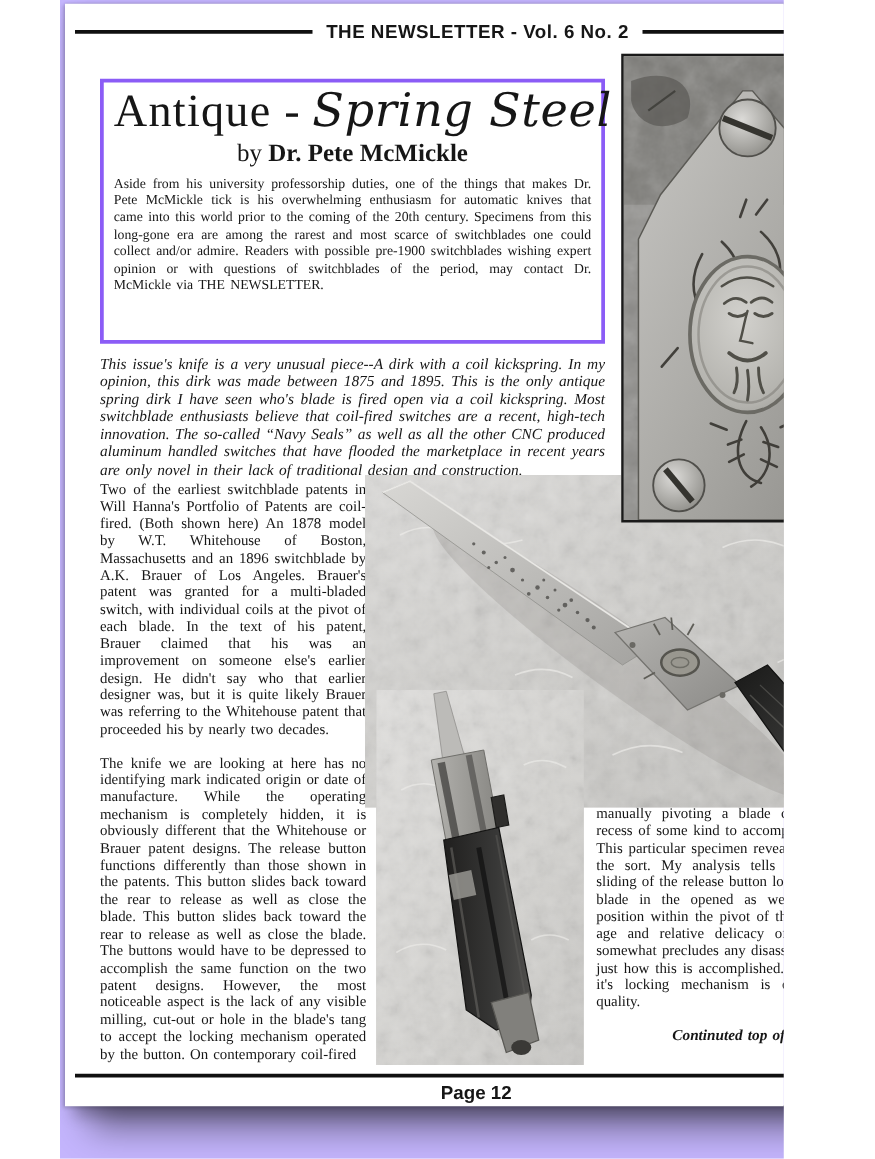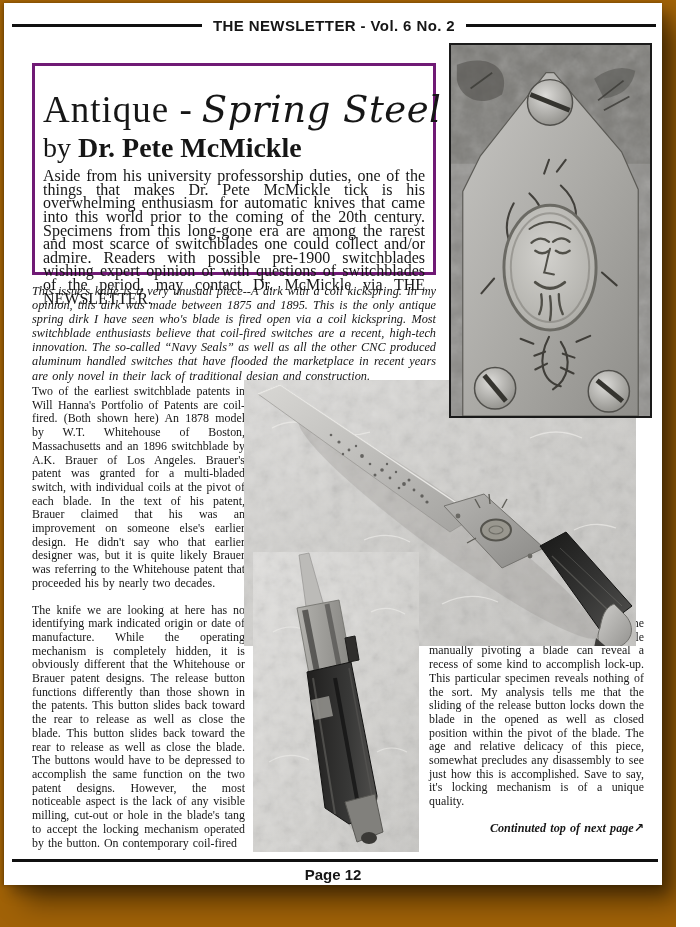--- a/index.html
+++ b/index.html
@@ -1,35 +1,35 @@
 <!DOCTYPE html>
 <html style="--ink: #161616; --photo-bg: #cfcecb;"><head>
 <meta charset="utf-8">
 <style>
   html,body{margin:0;padding:0;background:#ffffff;}
-  .stage{position:relative;width:676px;height:927px;background:#a16207;overflow:hidden;
-         font-family:"Liberation Serif",serif;color:var(--ink,#161616);}
+  .stage{position:relative;width:579px;height:927px;background:#c4b5fd;overflow:hidden;
+         font-family:"Liberation Serif",serif;color:var(--ink,#161616);margin-left:48px;}
   .page{position:absolute;left:4px;top:3px;width:658px;height:882px;background:#ffffff;
         box-shadow:18px 20px 26px -2px rgba(0,0,0,.42), 6px 8px 12px rgba(0,0,0,.28),
                    -2px 1px 3px rgba(0,0,0,.18), 0 -1px 2px rgba(0,0,0,.10);}
   
   .masthead{position:absolute;left:8px;right:6px;top:14px;display:flex;align-items:center;gap:11px;}
   .mast-rule{flex:1;height:3px;background:#101010;}
   .mast-title{font-family:"Liberation Sans",sans-serif;font-weight:bold;font-size:15px;
               letter-spacing:.4px;white-space:nowrap;}
   
   .title-box{position:absolute;left:28px;top:60px;width:404px;height:212px;box-sizing:border-box;
-             border:3px solid #701a75;background:#fff;padding:25px 8px 0 8px;}
+             border:3px solid #8b5cf6;background:#fff;padding:4px 8px 0 8px;}
   .headline{margin:0;text-align:center;white-space:nowrap;font-weight:normal;line-height:1.05;}
   .headline-main{font-family:"Liberation Serif",serif;font-size:37px;letter-spacing:1px;}
   .headline-accent{font-family:"DejaVu Serif",serif;font-style:italic;font-size:37px;
                    letter-spacing:.5px;margin-left:9px;}
-  .byline{text-align:left;font-size:28px;margin-top:3px;line-height:1.05;}
+  .byline{text-align:center;font-size:20px;margin-top:3px;line-height:1.05;}
   .byline-author{font-weight:bold;}
-  .intro{margin:7px 0 0 0;font-size:16px;line-height:13.6px;text-align:justify;word-spacing:1.5px;}
+  .intro{margin:7px 0 0 0;font-size:11px;line-height:13.6px;text-align:justify;word-spacing:1.5px;}
   
   .lead{position:absolute;left:28px;top:281px;width:404px;margin:0;font-size:12.3px;
         line-height:14.1px;text-align:justify;word-spacing:1.3px;font-style:italic;}
   .col{position:absolute;font-size:11.9px;line-height:13.7px;text-align:justify;word-spacing:1.1px;}
   .col p{margin:0 0 13px 0;}
   .col-left{left:28px;top:382px;width:213px;}
   .col-right{left:425px;top:614px;width:215px;}
   .continued{font-style:italic;font-weight:bold;text-align:right;margin:1px 0 0 0;font-size:12.2px;}
   .arrow{font-family:"DejaVu Sans",sans-serif;font-style:normal;font-weight:bold;}
   

